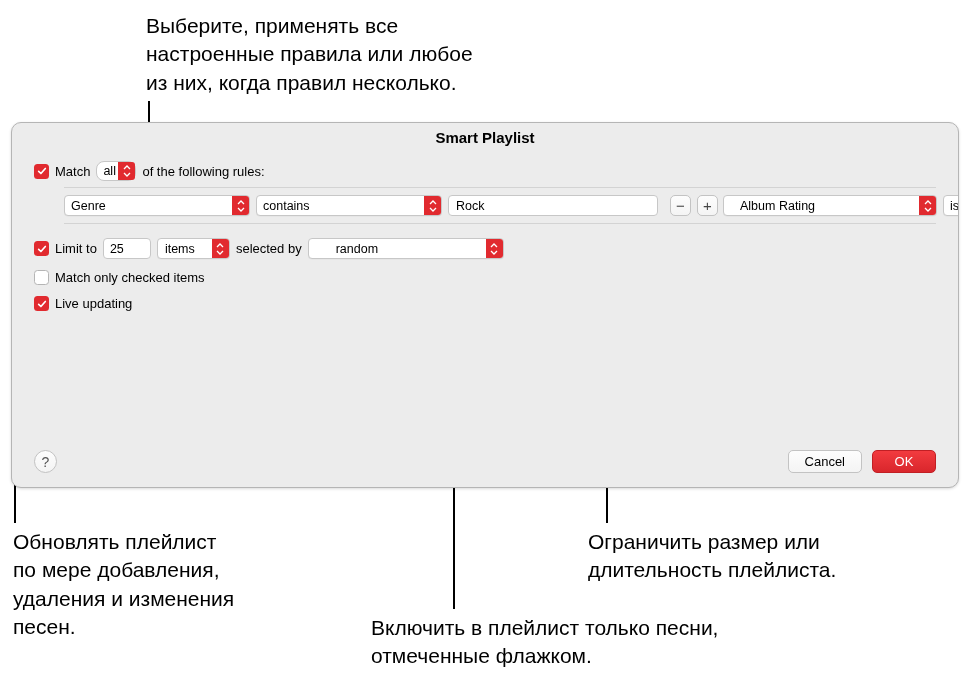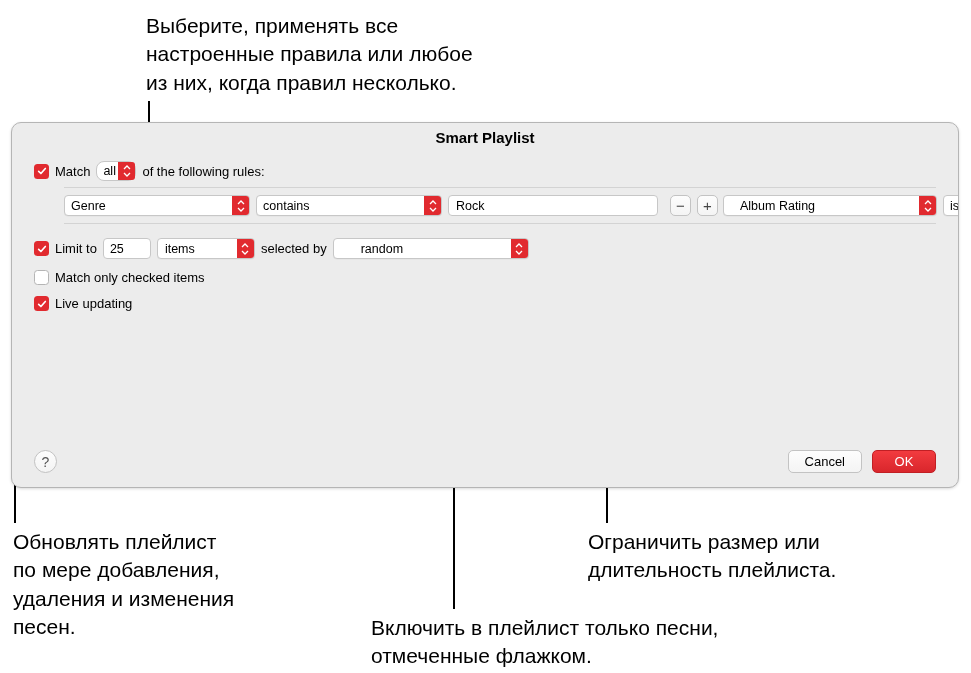--- a/index.html
+++ b/index.html
@@ -272,21 +272,21 @@
       <div class="row">
         <span class="checkbox checked">
           <svg class="check-svg" viewBox="0 0 12 12">
               <path d="M2 6.5 L4.7 9 L10 3" stroke="#fff" stroke-width="2" fill="none" stroke-linecap="round" stroke-linejoin="round"></path>
             </svg>
         </span>
         <span class="label">Limit to</span>
         <span class="num-field">
           <span>25</span>
         </span>
-        <span class="popup" style="width:98px;padding-left:7px;">
+        <span class="popup" style="width:73px;padding-left:7px;">
           <span>items</span>
           <span class="stepper">
               <svg width="8" height="12" viewBox="0 0 8 12">
                 <path d="M1 4 L4 1 L7 4" stroke="#fff" stroke-width="1.3" fill="none"></path>
                 <path d="M1 8 L4 11 L7 8" stroke="#fff" stroke-width="1.3" fill="none"></path>
               </svg>
             </span>
         </span>
         <span class="label">selected by</span>
         <span class="popup" style="width:196px;padding-left:27px;">

